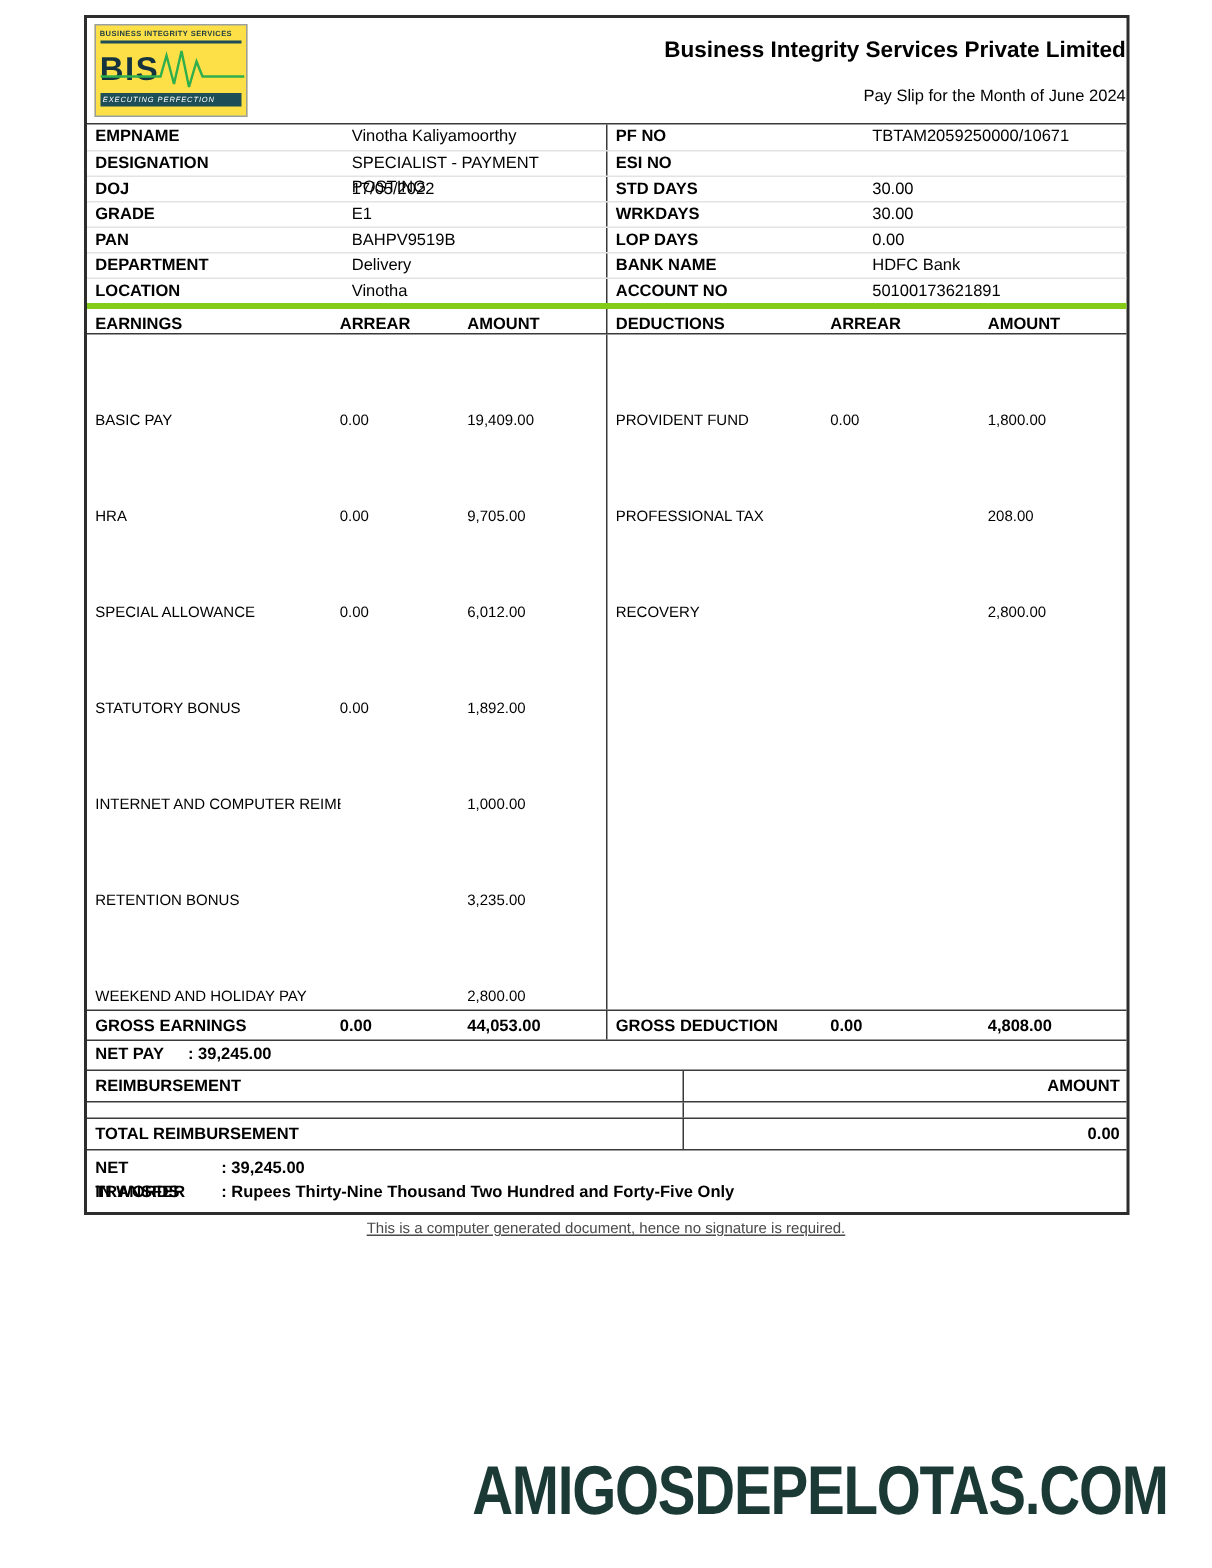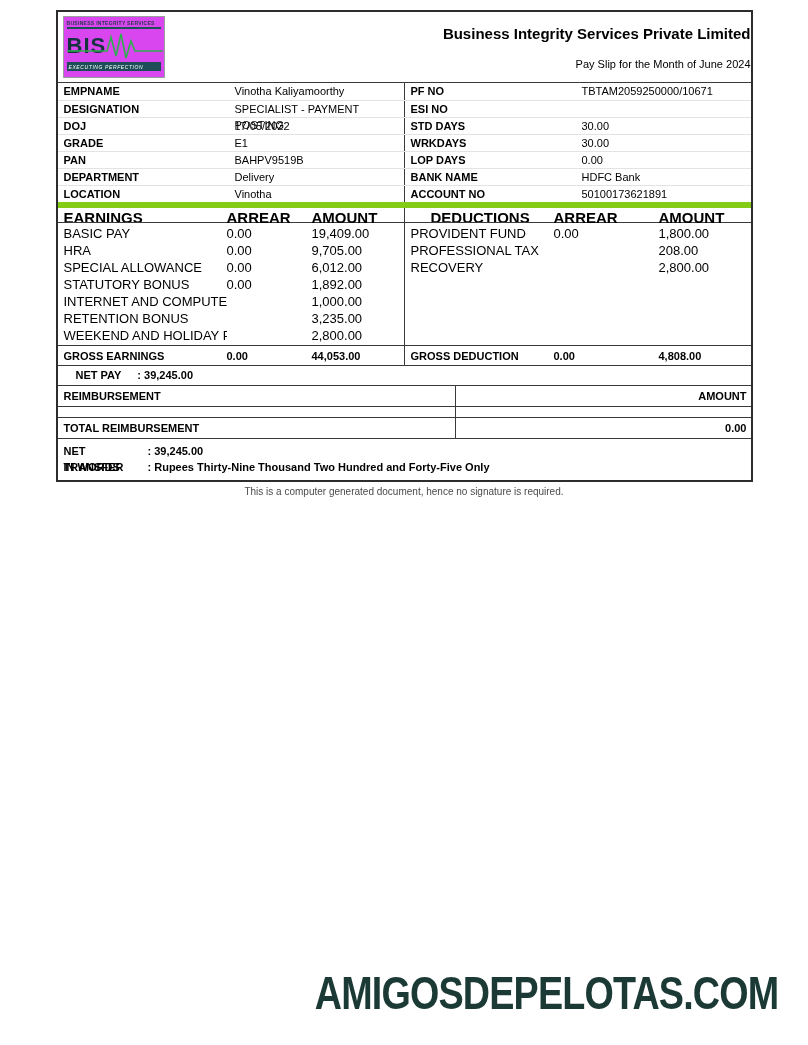--- a/index.html
+++ b/index.html
@@ -7,21 +7,21 @@
   body {
     width:808px; height:1045px; position:relative; overflow:hidden;
     font-family:"Liberation Sans", sans-serif; color:#000;
   }
 
   .doc { width:697px; margin:10px auto 0; border:2px solid #2d2d2d; background:#fff; }
 
   
   .doc-header { position:relative; height:71px; border-bottom:1px solid #3a3a3a; }
   .logo { position:absolute; left:5px; top:4px; width:102px; height:62px;
-          border:1px solid #9aa0a0; padding:3px 3px 0; background:#d946ef; overflow:hidden; }
+          border:1px solid #9aa0a0; padding:3px 3px 0; background:#fde047; overflow:hidden; }
   .logo-top { font-size:5px; letter-spacing:.3px; color:#1d3a42; white-space:nowrap;
               border-bottom:2px solid #1d4e57; padding-bottom:1px; font-weight:bold; }
   .logo-mid { position:relative; height:33px; }
   .logo-bis { font-size:22px; font-weight:bold; color:#14333e; letter-spacing:1px; line-height:33px; }
   .logo-ecg { position:absolute; left:0; top:2px; }
   .logo-band { background:#1d4e57; color:#fff; font-size:5px; letter-spacing:.6px;
                padding:2px 2px 1px; font-style:italic; white-space:nowrap; }
   .titles { text-align:right; padding-top:13px; }
   .company { font-size:15px; font-weight:bold; }
   .subtitle { font-size:11px; margin-top:16px; }
@@ -30,51 +30,51 @@
   .half-left { width:347px; border-right:1px solid #3a3a3a; display:flex; }
   .half-right { flex:1; display:flex; }
 
   
   .info-row { display:flex; height:17px; font-size:11px; align-items:stretch; line-height:16px; }
   .info-row + .info-row { border-top:1px solid #e3e3e3; }
   .cell.lbl { width:175px; padding-left:6px; font-weight:bold; }
   .cell.val { flex:1; padding-left:2px; }
 
   
-  .money-header { display:flex; height:21px; line-height:20px; font-size:15px; font-weight:bold;
-                  border-top:6px solid #84cc16; border-bottom:1px solid #3a3a3a;gap:20px; }
+  .money-header { display:flex; height:21px; line-height:20px; font-size:11px; font-weight:bold;
+                  border-top:4px solid #84cc16; border-bottom:1px solid #3a3a3a; }
   .cell.grow { flex:1; padding-left:6px; overflow:hidden; white-space:nowrap; }
   .cell.right { text-align:left; }
   .cell.amount { width:92px; padding-right:4px; }
   .half-left .cell.arrear { width:85px; }
   .half-right .cell.arrear { width:105px; }
   .money-body { display:flex; }
   .money-body .half-left, .money-body .half-right { display:block; min-height:122px; padding-top:2px; }
-  .money-row { display:flex; height:17px; line-height:17px; font-size:13px; }
+  .money-row { display:flex; height:17px; line-height:17px; font-size:10px;margin-top:47px; }
   .gross-row { display:flex; height:21px; line-height:20px; font-size:11px; font-weight:bold;
                border-top:1px solid #3a3a3a; border-bottom:1px solid #3a3a3a; }
 
   
   .netpay-row { height:20px; line-height:19px; font-size:11px; font-weight:bold;
-                border-bottom:1px solid #3a3a3a; padding-left:18px; }
+                border-bottom:1px solid #3a3a3a; padding-left:6px; }
   .np-val { margin-left:16px; }
 
   
   .reimb-row { display:flex; font-size:11px; font-weight:bold; border-bottom:1px solid #3a3a3a; }
   .reimb-header, .reimb-total { height:21px; line-height:20px; }
   .reimb-spacer { height:11px; }
   .reimb-left { width:398px; border-right:1px solid #3a3a3a; padding-left:6px; }
   .reimb-right { flex:1; text-align:right; padding-right:4px; }
 
   
   .nettransfer { padding:4px 0 5px 6px; font-size:11px; font-weight:bold; }
   .nt-line { display:flex; height:16px; line-height:16px; }
   .nt-label { width:84px; }
 
-  .footer-note { text-align:center; font-size:10px; color:#4a4a4a; margin-top:4px; }
+  .footer-note { text-align:center; font-size:10px; color:#4a4a4a; margin-top:4px;text-decoration:underline; }
 
   .watermark { position:absolute; right:30px; top:966px; font-size:46px; font-weight:800;
                color:#1c3a35; letter-spacing:-1px; transform:scaleX(.82);
                transform-origin:100% 50%; white-space:nowrap; }
 </style>
 </head>
 <body>
 
 <div class="doc">
 

